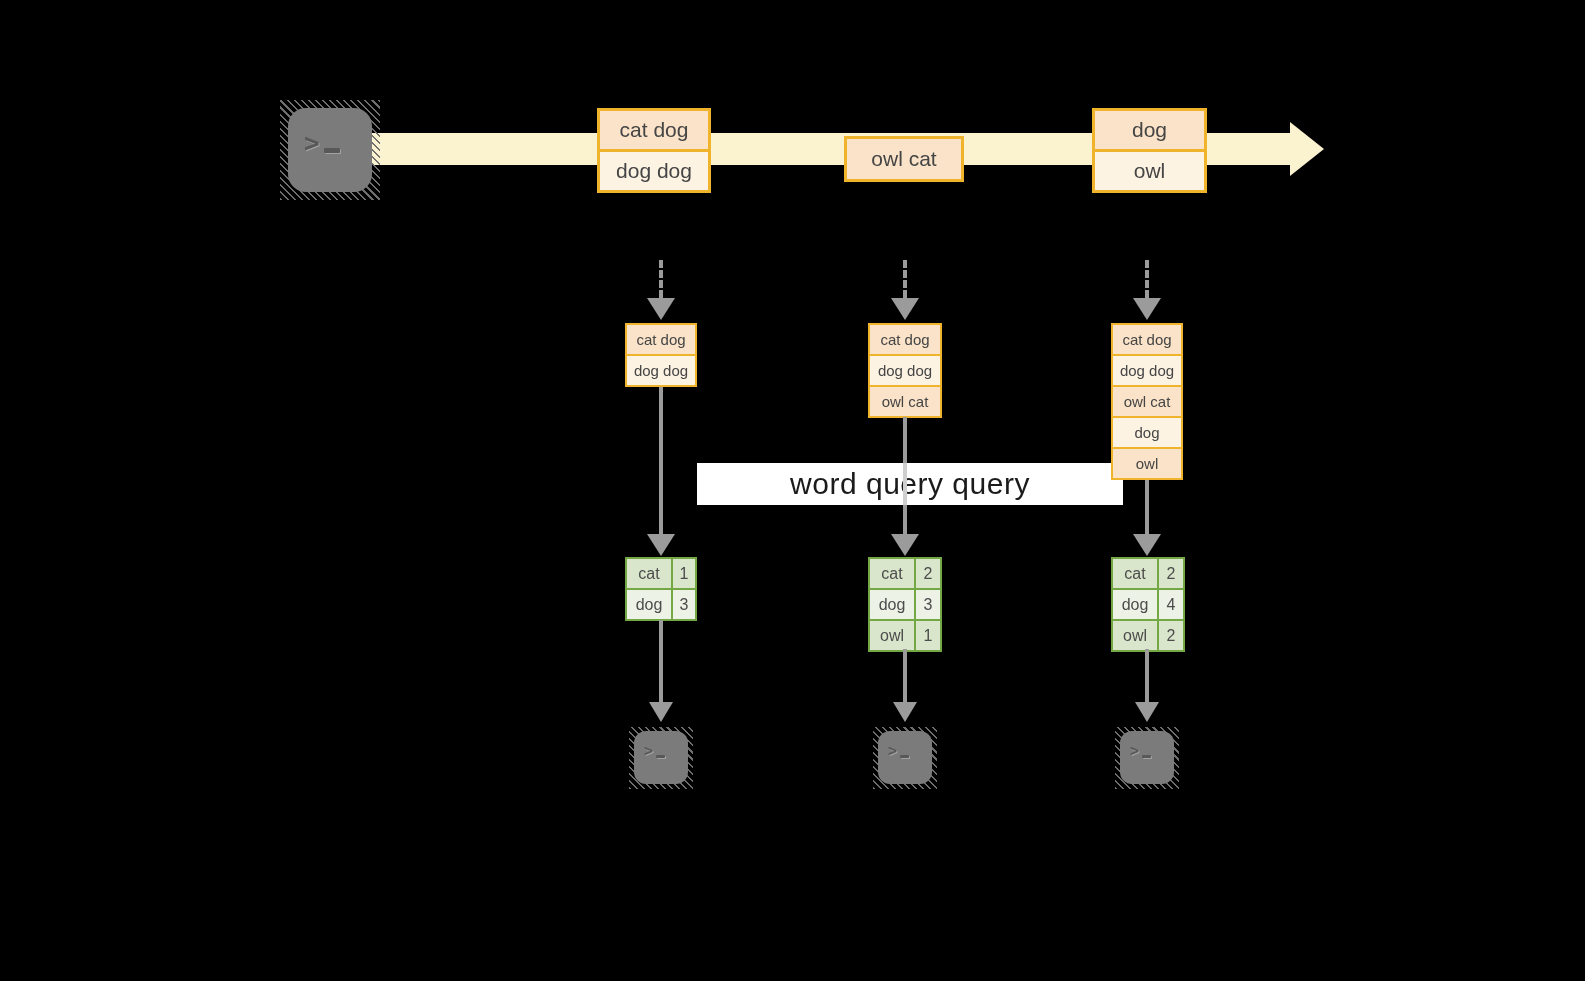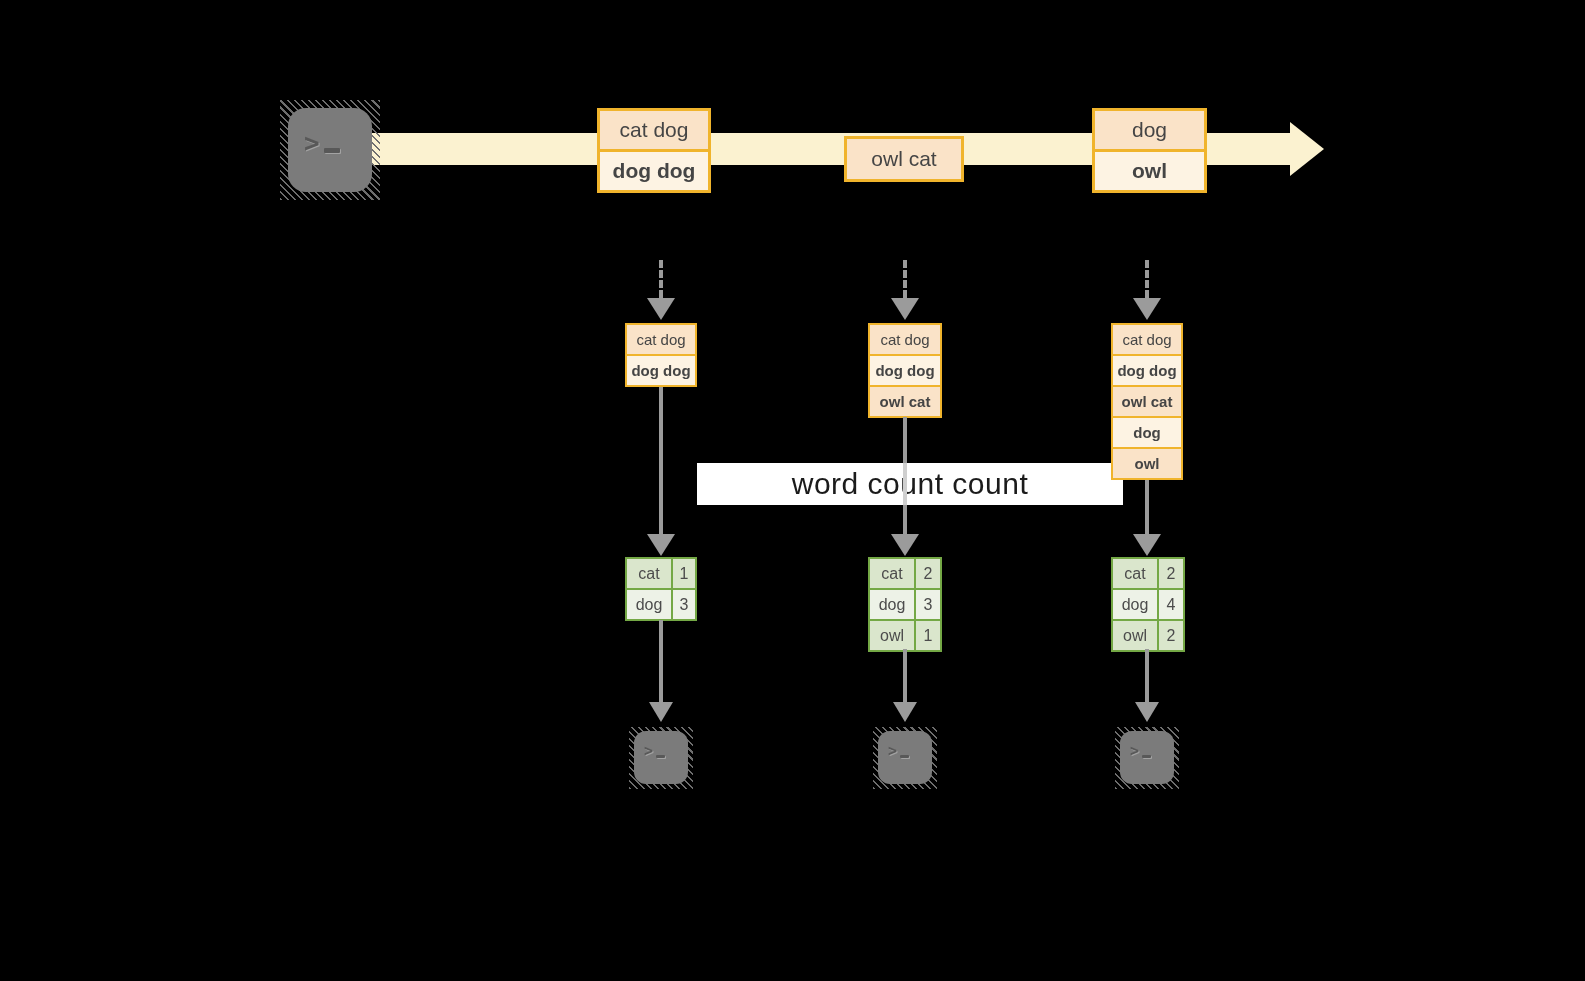--- a/index.html
+++ b/index.html
@@ -21,21 +21,21 @@
 
   
   .stream-band{position:absolute;left:371px;top:133px;width:919px;height:32px;background:var(--band);z-index:1;}
   .stream-head{position:absolute;left:1290px;top:122px;width:0;height:0;z-index:1;
     border-top:27px solid transparent;border-bottom:27px solid transparent;border-left:34px solid var(--band);}
 
   
   .obox{position:absolute;z-index:2;border-radius:14px;}
   .ocell{box-sizing:border-box;border:3px solid var(--gold);background:var(--peach);
          display:flex;align-items:center;justify-content:center;color:var(--textdark);}
-  .ocell + .ocell{margin-top:-3px;font-weight:bold;}
+  .ocell + .ocell{margin-top:-3px;}
   .ocell.alt{background:var(--cream);}
   .event .ocell{height:44px;font-size:21px;}
   .event.single .ocell{height:46px;}
   .stack .ocell{height:33px;font-size:15px;border-width:2px;}
   .stack .ocell + .ocell{margin-top:-2px;}
 
   
   .vline{position:absolute;width:4px;background:var(--gray);z-index:2;}
   .vline.overband{background:var(--graylight);z-index:4;}
   .vdash{position:absolute;width:0;border-left:4px dashed var(--gray);z-index:2;}
@@ -103,21 +103,21 @@
   </div>
   <div class="obox stack" style="left:1111px;top:323px;width:72px;z-index:5;">
     <div class="ocell">cat dog</div>
     <div class="ocell alt">dog dog</div>
     <div class="ocell">owl cat</div>
     <div class="ocell alt">dog</div>
     <div class="ocell">owl</div>
   </div>
 
   <div class="query-band">
-    <span>word count count</span>
+    <span>word query query</span>
   </div>
 
   <div class="vline" style="left:659px;top:387px;height:147px;"></div>
   <div class="tri big" style="left:647px;top:534px;"></div>
 
   <div class="vline" style="left:903px;top:417px;height:46px;"></div>
   <div class="vline overband" style="left:903px;top:463px;height:42px;"></div>
   <div class="vline" style="left:903px;top:505px;height:29px;"></div>
   <div class="tri big" style="left:891px;top:534px;"></div>
 

